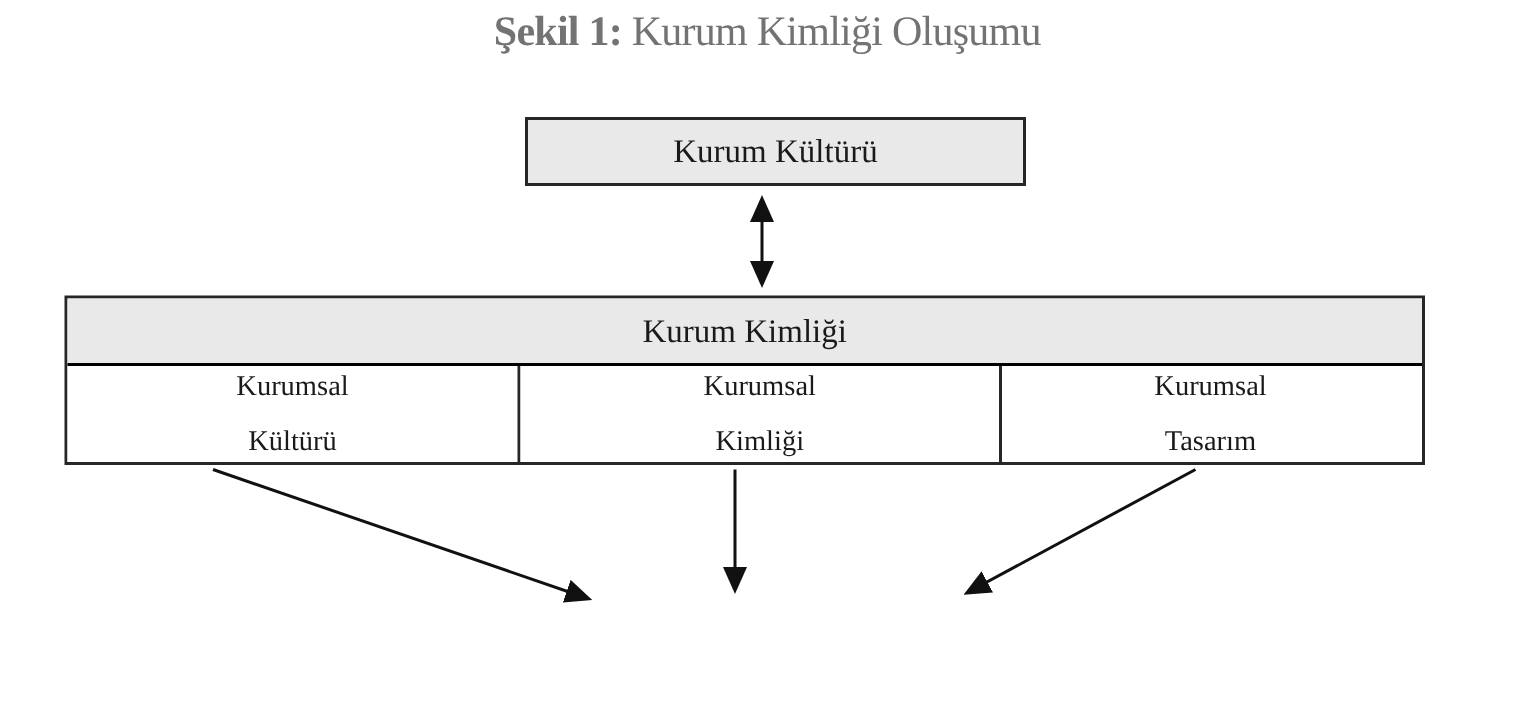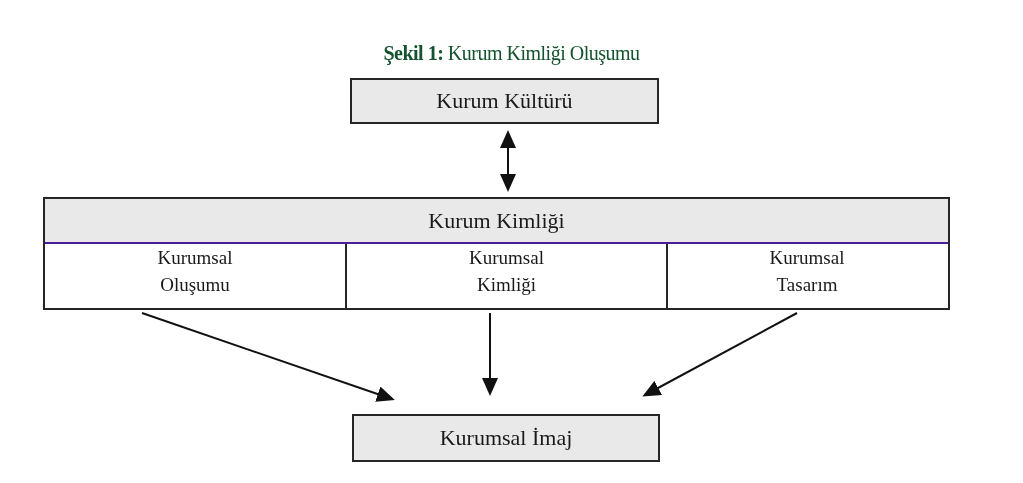--- a/index.html
+++ b/index.html
@@ -10,50 +10,49 @@
     width: 1023px;
     height: 483px;
     background: #ffffff;
     overflow: hidden;
   }
   .figure-title {
     position: absolute;
     left: 0; top: 6px;
     width: 1023px;
     text-align: center;
-    font-size: 20px;
-    color: #14532d;
+    font-size: 28px;
+    color: #737373;
     letter-spacing: -0.5px;
-    margin-top: 36px;
   }
   .figure-title .prefix { font-weight: bold; }
   .box {
     position: absolute;
     border: 2px solid #262626;
     background: #e9e9e9;
     display: flex;
     align-items: center;
     justify-content: center;
     font-size: 22px;
     color: #1a1a1a;
   }
-  .top-box   { left: 350px; top: 78px;  width: 309px; height: 46px; }
+  .top-box   { left: 350px; top: 78px;  width: 334px; height: 46px; }
   .big-box   { left: 43px;  top: 197px; width: 907px; height: 113px; background: #ffffff; display: block; }
   .big-box-header {
     height: 45px;
     background: #e9e9e9;
-    border-bottom: 2px solid #4c1d95;
+    border-bottom: 2px solid #000000;
     display: flex; align-items: center; justify-content: center;
     font-size: 22px; color: #1a1a1a;
   }
   .big-box-row { display: flex; height: 64px; }
   .cell {
     flex: none;
     display: flex; flex-direction: column;
-    align-items: center; justify-content: flex-start;
+    align-items: center; justify-content: space-between;
     font-size: 19px; line-height: 27px; color: #1a1a1a;
     background: #ffffff;
   }
   .cell-1 { width: 302px; border-right: 2px solid #262626; }
   .cell-2 { width: 321px; border-right: 2px solid #262626; }
   .cell-3 { width: 278px; }
   .bottom-box { left: 352px; top: 414px; width: 308px; height: 48px; }
   .arrow-layer {
     position: absolute;
     left: 0; top: 0;
@@ -74,36 +73,33 @@
     <span>Kurum Kültürü</span>
   </div>
 
   <div class="box big-box">
     <div class="big-box-header">
       <span>Kurum Kimliği</span>
     </div>
     <div class="big-box-row">
       <div class="cell cell-1">
         <span>Kurumsal</span>
-        <span>Oluşumu</span>
+        <span>Kültürü</span>
       </div>
       <div class="cell cell-2">
         <span>Kurumsal</span>
         <span>Kimliği</span>
       </div>
       <div class="cell cell-3">
         <span>Kurumsal</span>
         <span>Tasarım</span>
       </div>
     </div>
   </div>
 
-  <div class="box bottom-box">
-    <span>Kurumsal İmaj</span>
-  </div>
 
   <svg class="arrow-layer" width="1023" height="483" viewBox="0 0 1023 483" xmlns="http://www.w3.org/2000/svg">
     <defs>
       <marker id="ah" markerWidth="9" markerHeight="8" refX="7.5" refY="4" orient="auto" markerUnits="strokeWidth">
         <path d="M0,0 L9,4 L0,8 z" fill="#111111"></path>
       </marker>
       <marker id="ah-start" markerWidth="9" markerHeight="8" refX="1.5" refY="4" orient="auto" markerUnits="strokeWidth">
         <path d="M9,0 L0,4 L9,8 z" fill="#111111"></path>
       </marker>
     </defs>

